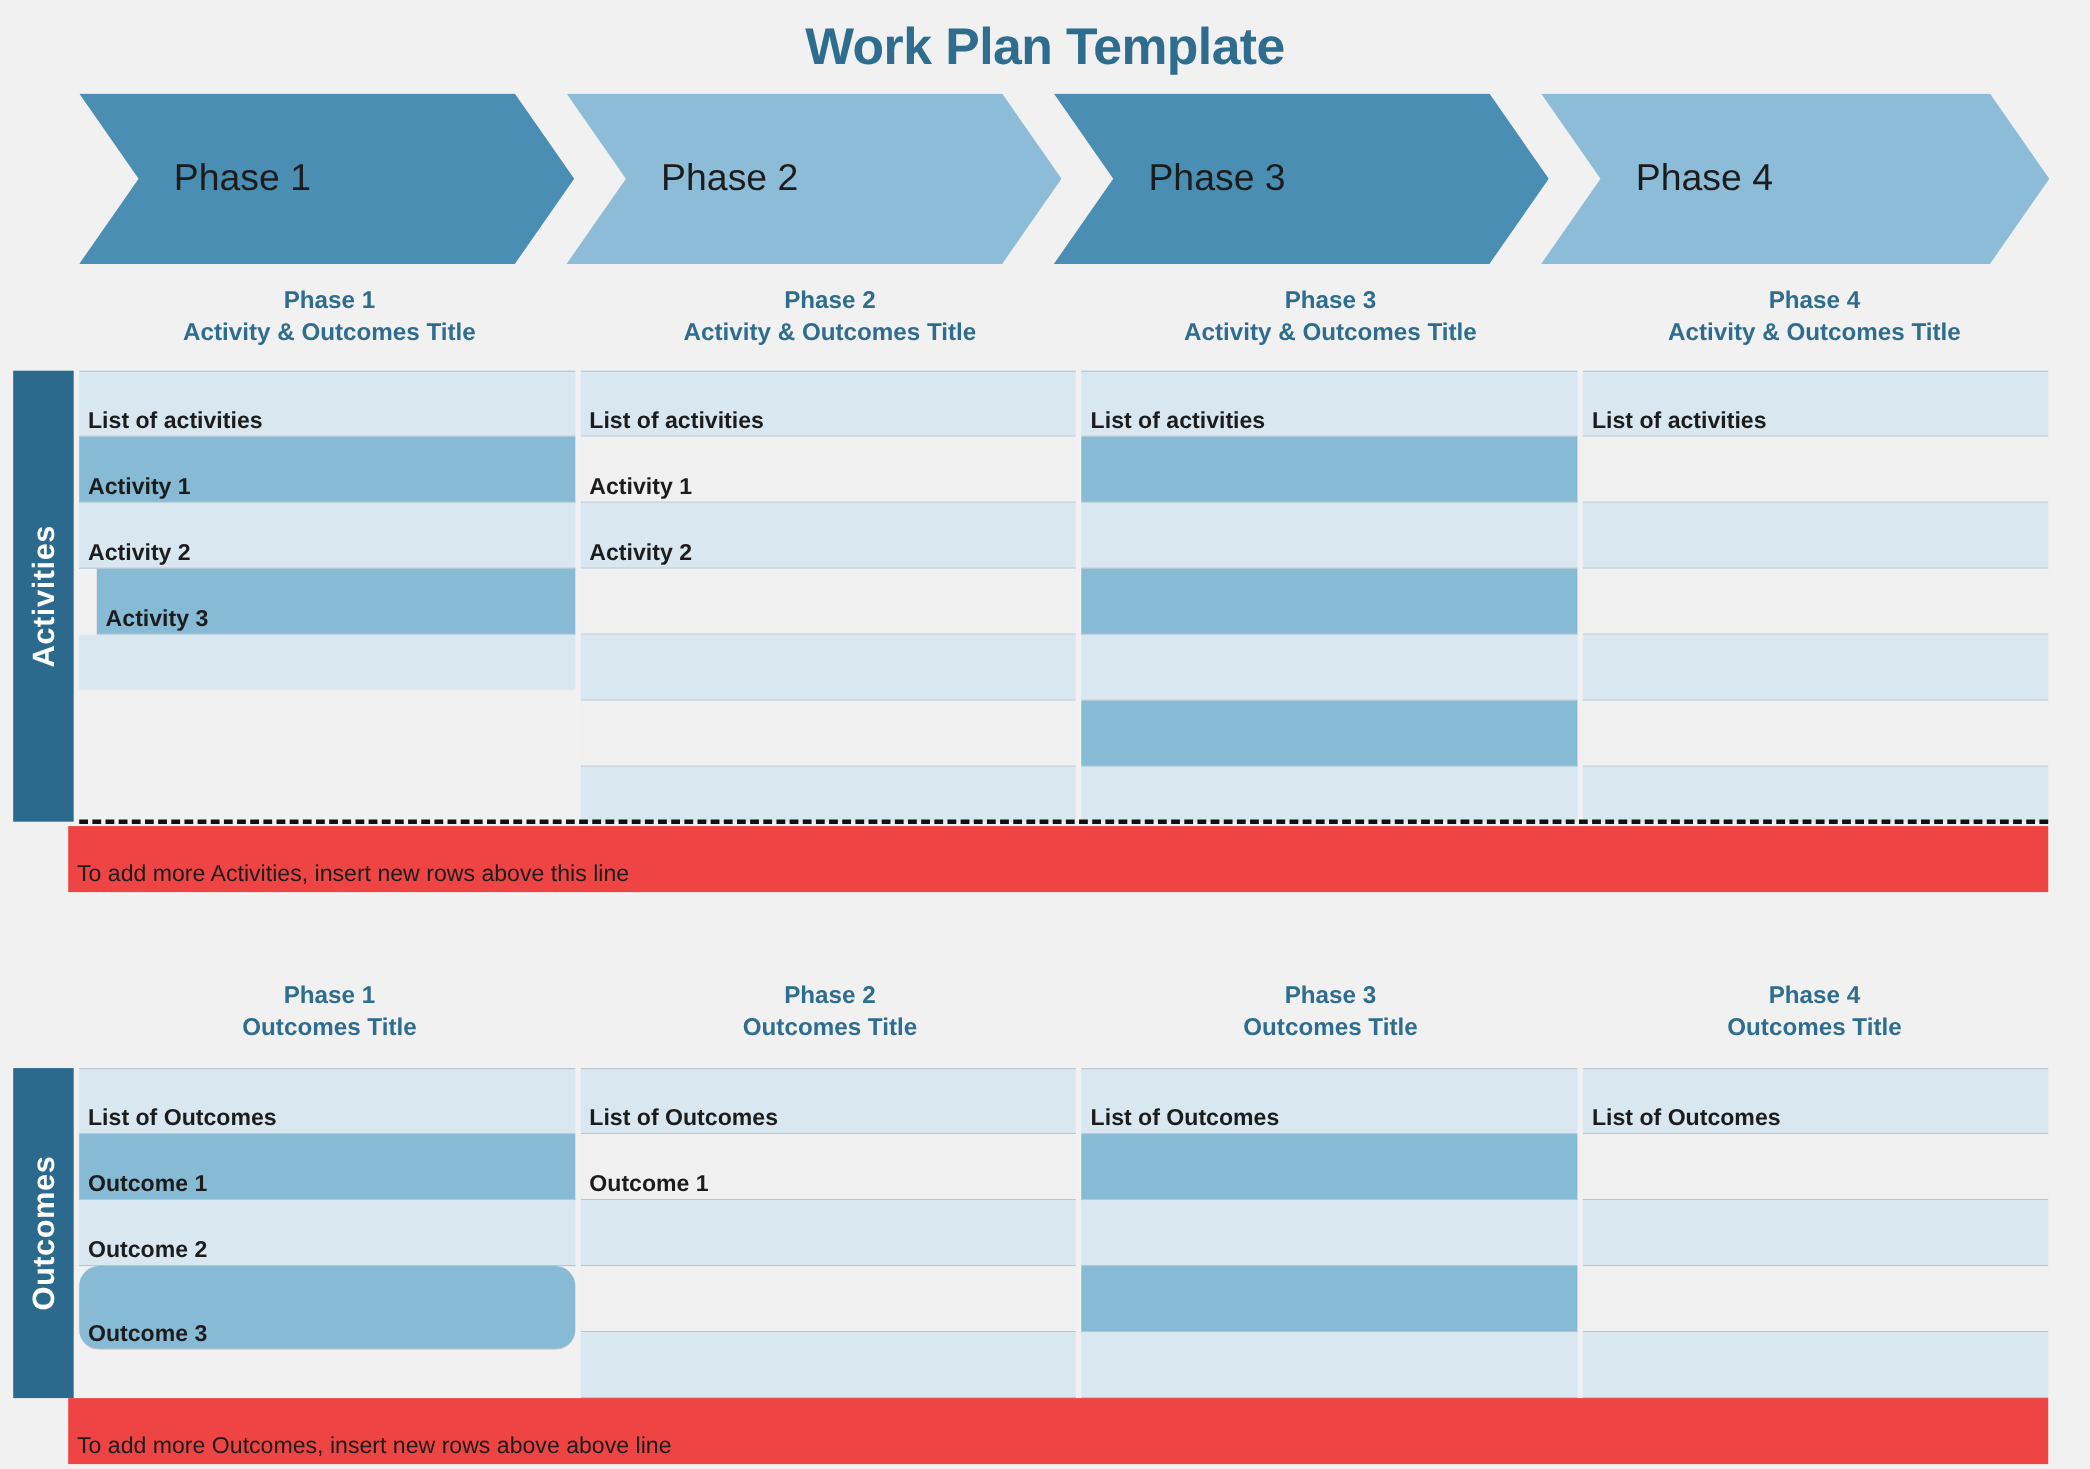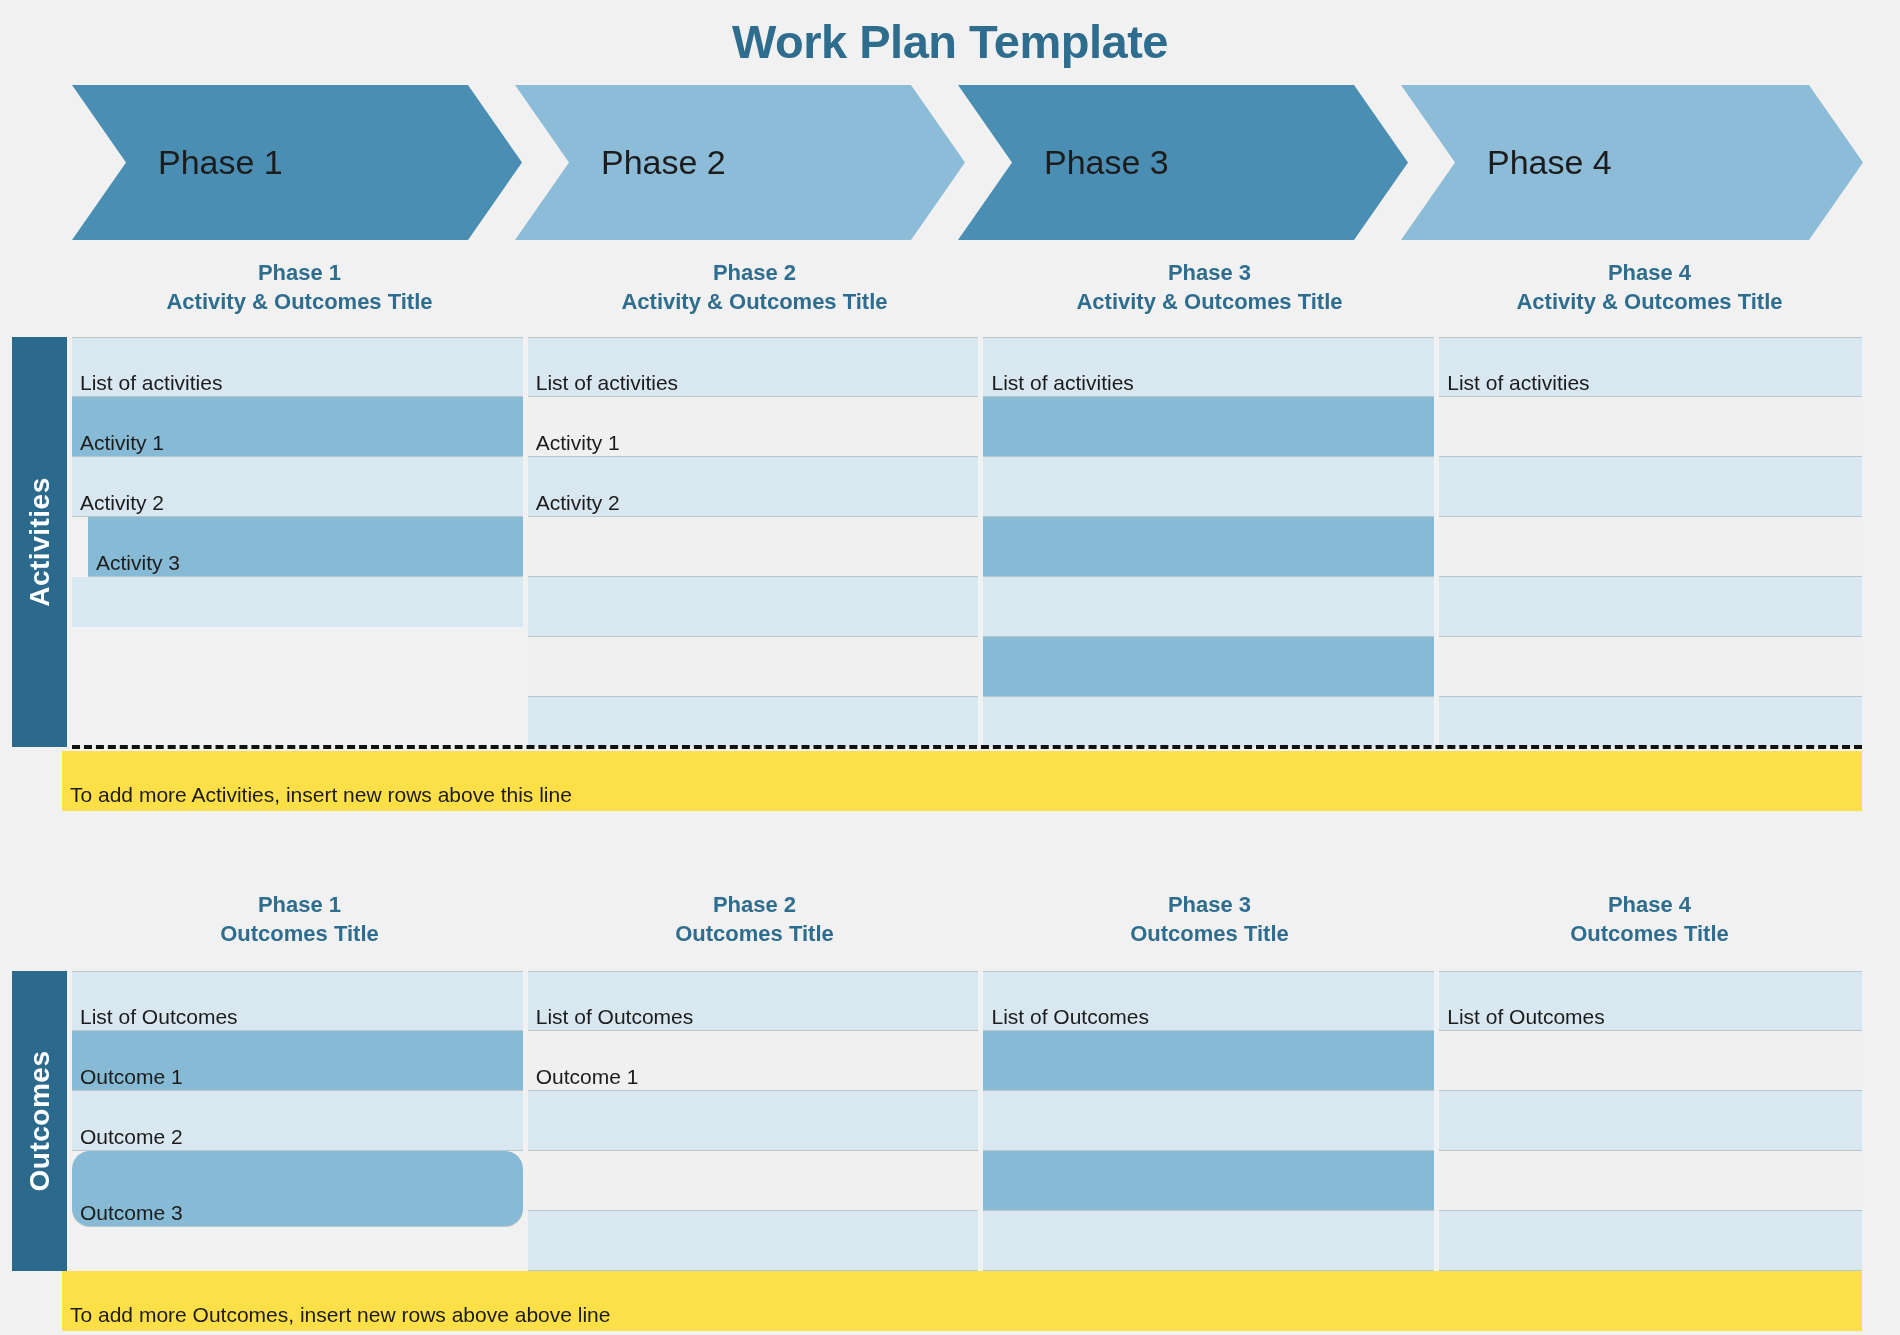--- a/index.html
+++ b/index.html
@@ -84,20 +84,21 @@
   .side-label-inner {
     position: absolute;
     top: 50%;
     left: 50%;
     transform: translate(-50%, -50%);
   }
 
   .grid {
     position: absolute;
     display: flex;
+    font-weight: bold;
   }
   .grid-col {
     display: flex;
     flex-direction: column;
     margin-right: 5px;
   }
   .grid-col:last-child { margin-right: 0; }
 
   .cell {
     box-sizing: border-box;
@@ -116,21 +117,21 @@
   .bg-medblue   { background: #87bad5; }
   .bg-gray      { background: #f0f0f0; }
 
   
   .dashed-line {
     position: absolute;
     border-top: 4px dashed #111111;
   }
   .note-bar {
     position: absolute;
-    background: #fde047;
+    background: #ef4444;
     display: flex;
     align-items: flex-end;
     padding-left: 8px;
     box-sizing: border-box;
     font-size: 21px;
     color: #1c1c1c;
     padding-bottom: 6px;
     line-height: 1.0;
   }
 </style>

